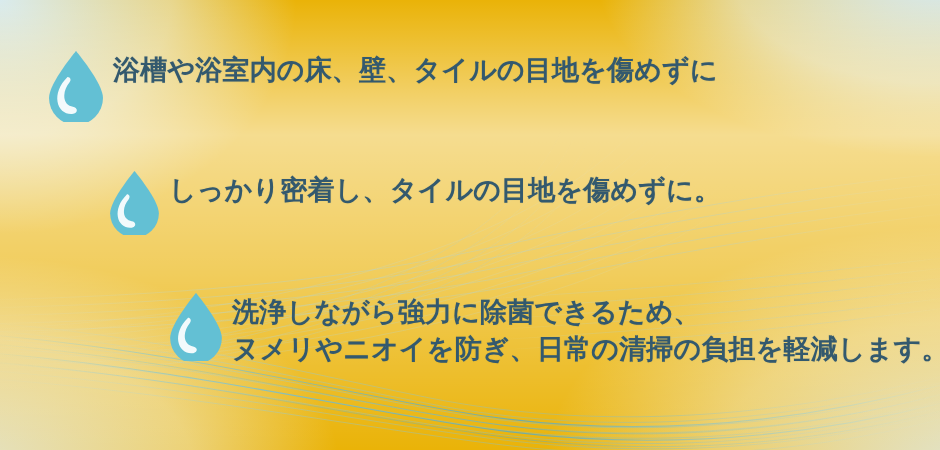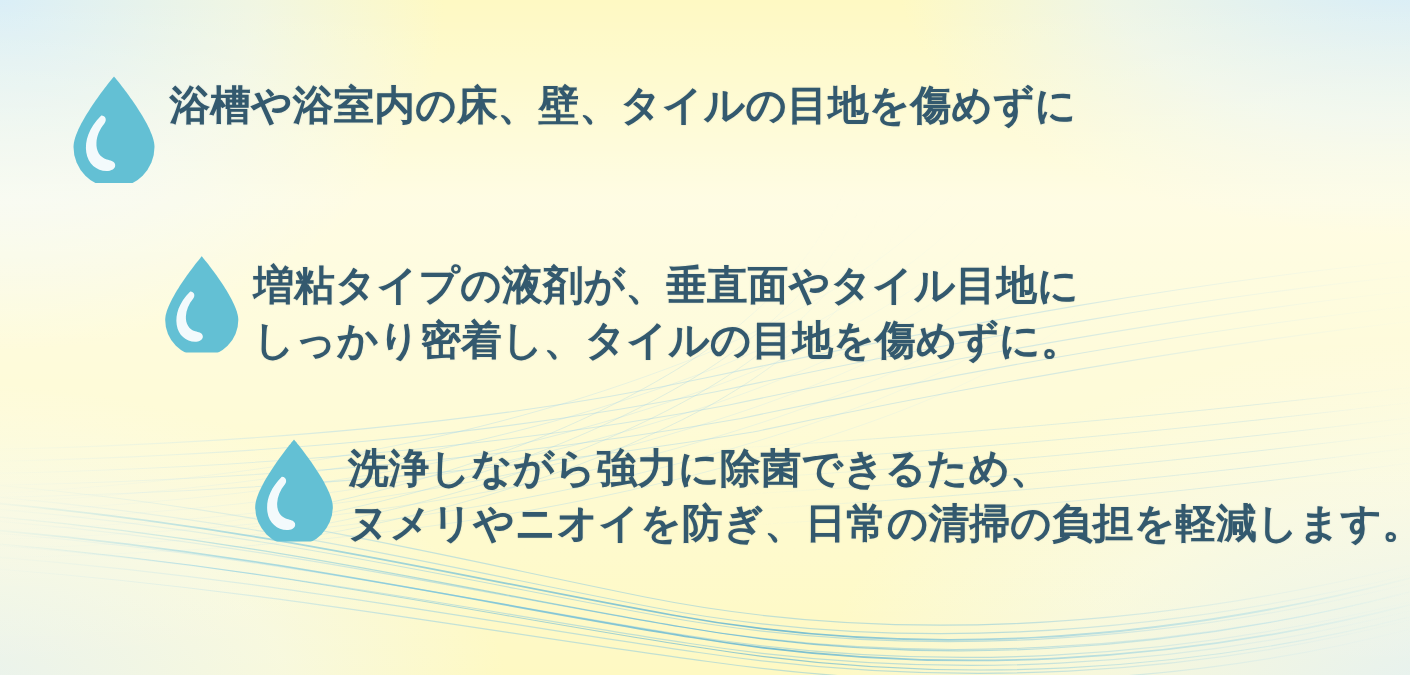--- a/index.html
+++ b/index.html
@@ -3,21 +3,21 @@
 <meta charset="utf-8">
 <style>
   html,body{margin:0;padding:0;}
   body{
     width:940px;height:450px;overflow:hidden;
     font-family:"Liberation Sans","DejaVu Sans",sans-serif;
     background:#ffffff;
   }
   #stage{
     position:relative;width:940px;height:450px;overflow:hidden;
-    background:#fef9c3;
+    background:#eab308;
   }
   
   .bg-layer{position:absolute;inset:0;pointer-events:none;}
   .bg-tl{
     background:radial-gradient(ellipse 380px 300px at 0% 0%,
       rgba(216,238,250,.95) 0%, rgba(230,244,252,.55) 45%, rgba(255,255,255,0) 78%);
   }
   .bg-tr{
     background:radial-gradient(ellipse 430px 230px at 100% -6%,
       rgba(212,236,252,.98) 0%, rgba(228,243,253,.6) 48%, rgba(255,255,255,0) 80%);
@@ -165,21 +165,20 @@
         <div class="line">浴槽や浴室内の床、壁、タイルの目地を傷めずに</div>
       </div>
     </div>
 
     <div class="row row-2">
       <svg class="drop" viewBox="0 0 58 72" aria-hidden="true">
         <path d="M29 1 C29 1 56 33 56 48 A27 27 0 0 1 2 48 C2 33 29 1 29 1 Z" fill="#63c0d4"></path>
         <path d="M20.5 27 C12 35.5 9.5 44 10.5 51.5 C11.6 59.5 18 64.5 25 64 C28.5 63.7 30.5 61.5 29.6 59.2 C28.8 57.2 26.6 57 24.2 56.3 C19.5 54.9 17 50.7 17.3 45.2 C17.5 40.7 19.4 36.2 22.6 32.3 C24.6 29.8 23.2 26.9 20.5 27 Z" fill="#ffffff" opacity=".92"></path>
       </svg>
       <div class="lines">
-        <div class="line">増粘タイプの液剤が、垂直面やタイル目地に</div>
         <div class="line">しっかり密着し、タイルの目地を傷めずに。</div>
       </div>
     </div>
 
     <div class="row row-3">
       <svg class="drop" viewBox="0 0 58 72" aria-hidden="true">
         <path d="M29 1 C29 1 56 33 56 48 A27 27 0 0 1 2 48 C2 33 29 1 29 1 Z" fill="#63c0d4"></path>
         <path d="M20.5 27 C12 35.5 9.5 44 10.5 51.5 C11.6 59.5 18 64.5 25 64 C28.5 63.7 30.5 61.5 29.6 59.2 C28.8 57.2 26.6 57 24.2 56.3 C19.5 54.9 17 50.7 17.3 45.2 C17.5 40.7 19.4 36.2 22.6 32.3 C24.6 29.8 23.2 26.9 20.5 27 Z" fill="#ffffff" opacity=".92"></path>
       </svg>
       <div class="lines">

